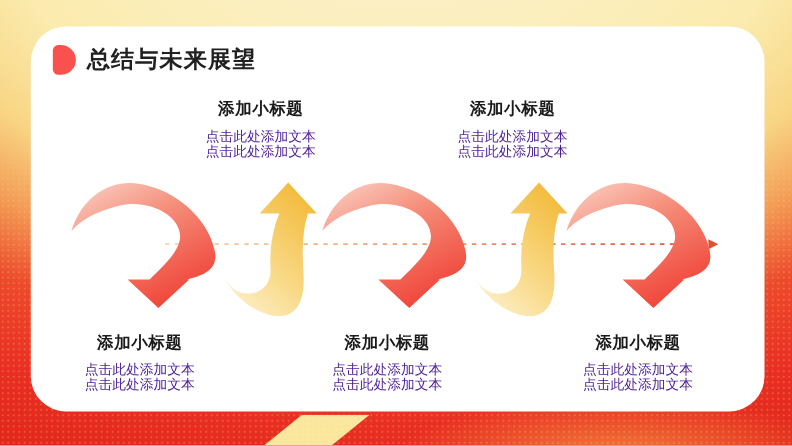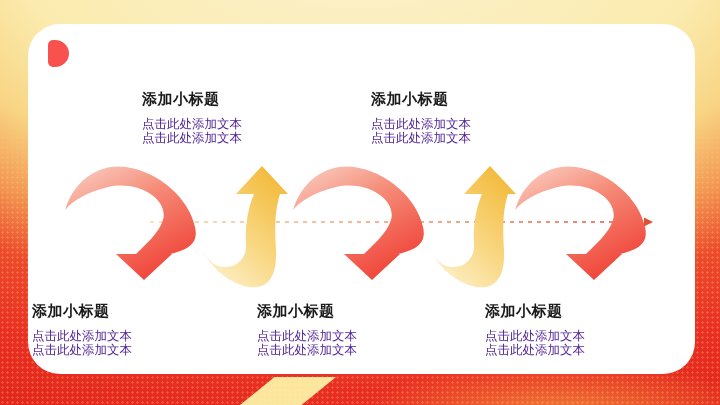--- a/index.html
+++ b/index.html
@@ -33,41 +33,42 @@
     display:flex;align-items:center;gap:10px;
   }
   .title-bullet{
     width:21px;height:27px;flex:0 0 auto;
     border-radius:5px 14px 14px 5px / 5px 13.5px 13.5px 5px;
   }
   .slide-title{
     font-size:21px;font-weight:700;color:#212121;letter-spacing:1px;margin:0;
   }
   .diagram-svg{position:absolute;inset:0;width:720px;height:405px;z-index:3;pointer-events:none;}
-  .callout{position:absolute;z-index:4;width:190px;text-align:left;}
+  .callout{position:absolute;z-index:4;width:190px;text-align:center;}
   .callout h3{margin:0 0 9px 0;font-size:15px;font-weight:700;color:#1a1a1a;letter-spacing:.5px;}
   .callout .line{font-size:12.5px;color:#4c1d95;line-height:13.5px;}
   
   .c-t0{left:142px;top:90px;}
   .c-t1{left:371px;top:90px;}
   
   .c-b0{left:32px;top:302px;}
   .c-b1{left:257px;top:302px;}
   .c-b2{left:485px;top:302px;}
 </style>
 </head>
 <body>
 
 <div class="road-stripe" style="background: rgb(251, 231, 160);"></div>
 <div class="speckle"></div>
 
 <div class="card"></div>
 
 <div class="title-row">
   <span class="title-bullet" style="background: rgb(249, 82, 78);"></span>
+  <h1 class="slide-title">总结与未来展望</h1>
 </div>
 
 <svg class="diagram-svg" viewBox="0 0 720 405" aria-hidden="true">
   <defs>
     <linearGradient id="redGrad" x1="0" y1="0" x2="0.6" y2="1">
       <stop offset="0" stop-color="#FBD4C9"></stop>
       <stop offset="0.45" stop-color="#F58C78"></stop>
       <stop offset="1" stop-color="#F0473B"></stop>
     </linearGradient>
     <linearGradient id="yelGrad" x1="0" y1="1" x2="0.7" y2="0">

